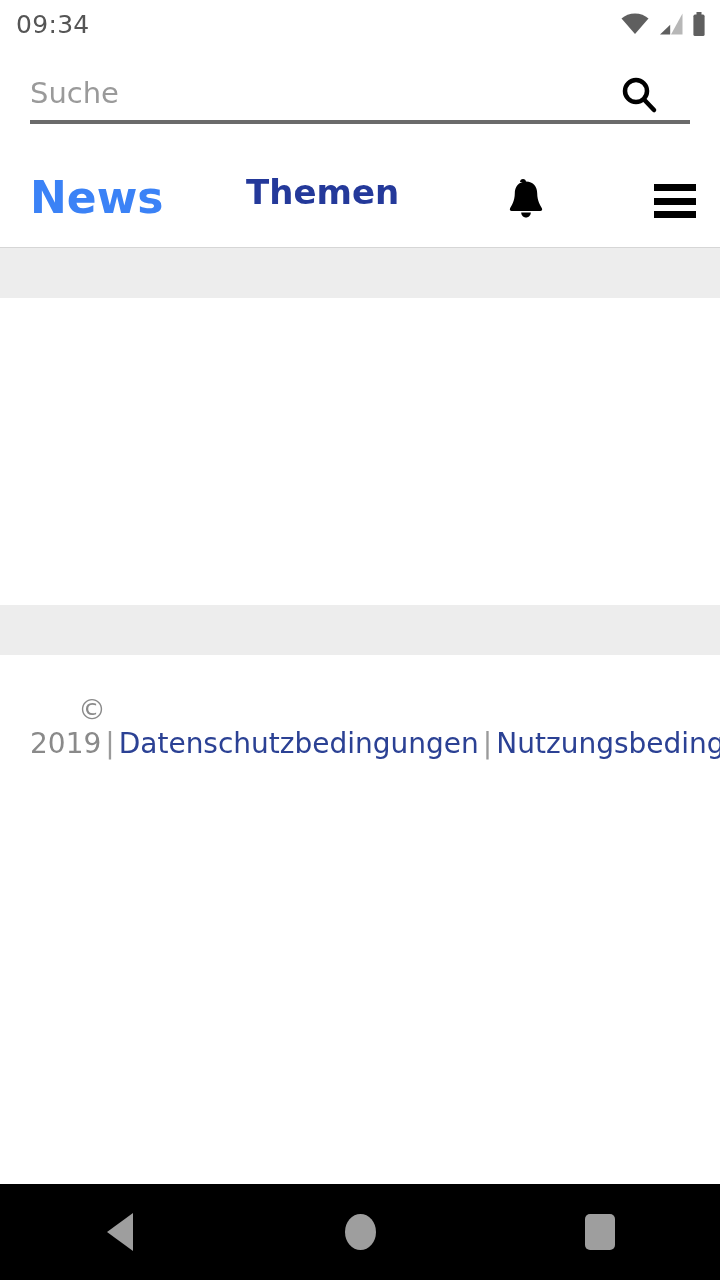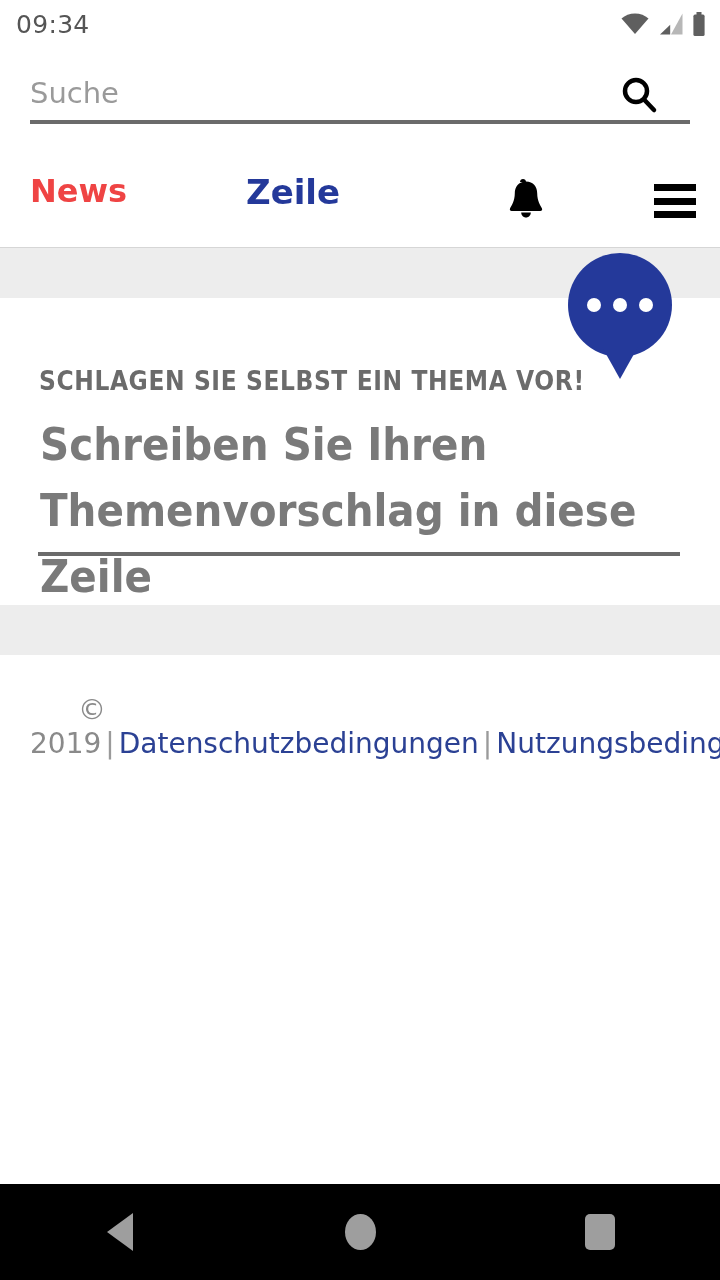--- a/index.html
+++ b/index.html
@@ -47,21 +47,21 @@
     background:transparent; border:none;
   }
 
   
   .navbar {
     position:absolute; top:140px; left:0; width:720px; height:108px;
     background:#ffffff; border-bottom:1px solid #d6d6d6;
   }
   .nav-news {
     position:absolute; left:30px; top:32px;
-    font-size:32px; font-weight:bold; color:#ef4444;
+    font-size:44px; font-weight:bold; color:#3b82f6;
     font-family:"DejaVu Sans", sans-serif;
     cursor:pointer;
   }
   .nav-themen {
     position:absolute; left:246px; top:32px;
     font-size:34px; font-weight:bold; color:#24399a;
     font-family:"DejaVu Sans", sans-serif;
     cursor:pointer;
   }
   .nav-bell {
@@ -188,50 +188,37 @@
       <svg width="40" height="40" viewBox="0 0 40 40">
         <circle cx="17" cy="16" r="11" fill="none" stroke="#000" stroke-width="4.5"></circle>
         <line x1="25" y1="24.5" x2="35" y2="35" stroke="#000" stroke-width="4.5" stroke-linecap="round"></line>
       </svg>
     </button>
   </div>
   <div class="search-underline"></div>
 
   <div class="navbar">
     <div class="nav-news">News</div>
-    <div class="nav-themen">Zeile</div>
+    <div class="nav-themen">Themen</div>
     <div class="nav-bell">
       <svg width="42" height="44" viewBox="0 0 42 44">
         <path d="M21 3 C21 1.3 19.7 0 18 0 C16.3 0 15 1.3 15 3 Z" fill="#000"></path>
         <path d="M21 2.5 C13.6 2.5 9.8 8 9.8 14.2 C9.8 22 6.5 26.5 5 29.5 C4.4 30.8 5.3 32 6.6 32 L35.4 32 C36.7 32 37.6 30.8 37 29.5 C35.5 26.5 32.2 22 32.2 14.2 C32.2 8 28.4 2.5 21 2.5 Z" fill="#000"></path>
         <path d="M16.2 33.6 C16.2 36.4 18.3 38.6 21 38.6 C23.7 38.6 25.8 36.4 25.8 33.6 Z" fill="#000"></path>
       </svg>
     </div>
     <div class="nav-burger">
       <span></span>
         <span></span>
         <span></span>
     </div>
   </div>
 
   <div class="band band-top"></div>
 
-  <div class="suggest-card">
-    <div class="bubble">
-      <div class="bubble-dots">
-        <i></i>
-          <i></i>
-          <i></i>
-      </div>
-    </div>
-    <div class="suggest-kicker">SCHLAGEN SIE SELBST EIN THEMA VOR!</div>
-    <div class="suggest-headline">Schreiben Sie Ihren
-Themenvorschlag in diese Zeile</div>
-    <div class="suggest-underline"></div>
-  </div>
 
   <div class="band band-bottom"></div>
 
   <div class="footer">
     <span class="copy">© 2019</span><span class="sep">|</span><a>Datenschutzbedingungen</a><span class="sep">|</span><a>Nutzungsbedingungen</a>
   </div>
 
   <div class="androidnav">
     <div>
         <span class="an-back"></span>

